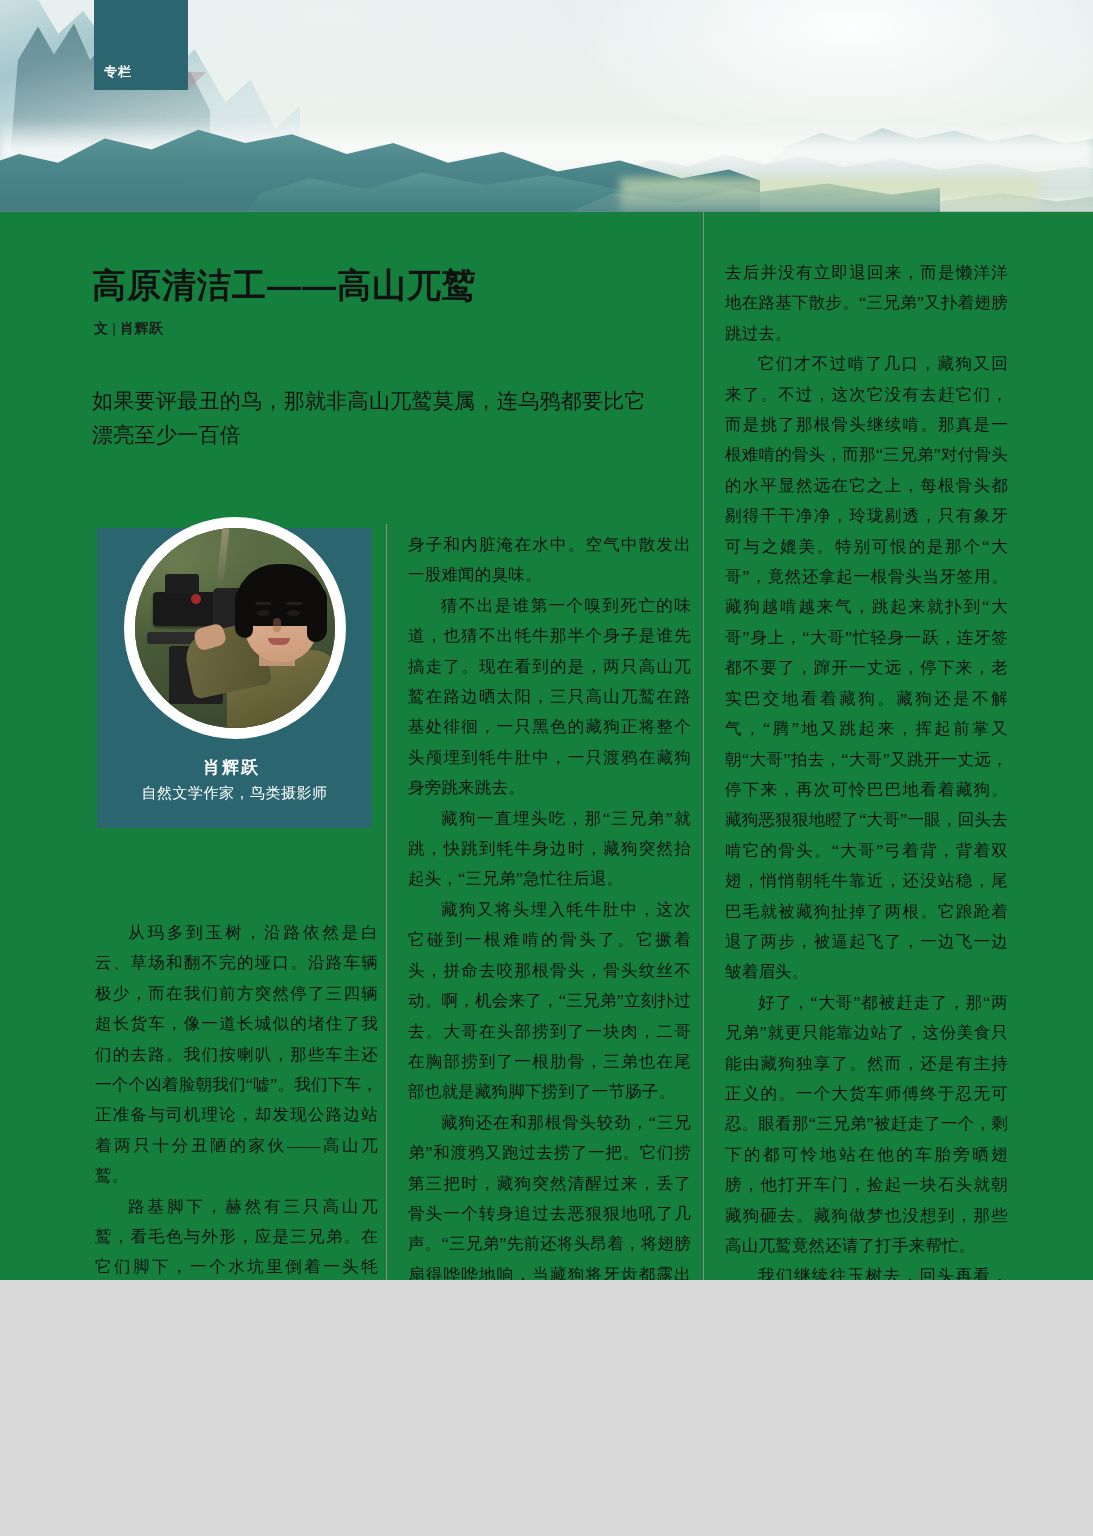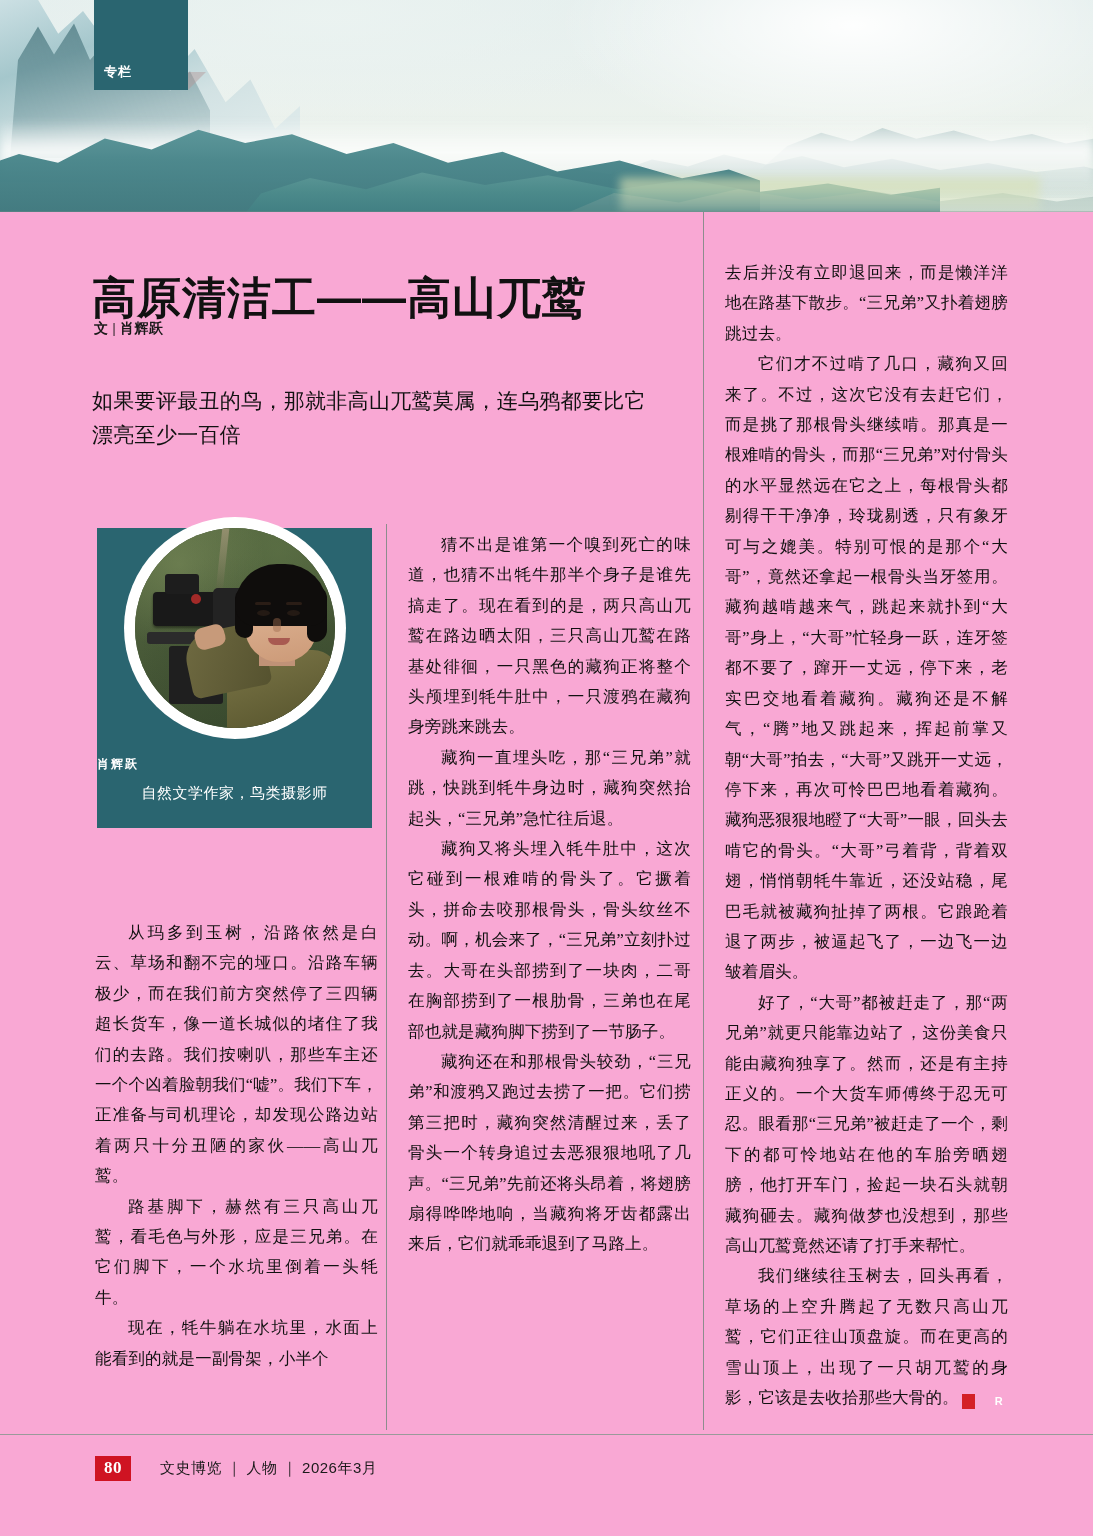--- a/index.html
+++ b/index.html
@@ -6,22 +6,22 @@
     margin: 0;
     padding: 0;
     background: #d9d9d9;
   }
   body {
     font-family: "Liberation Serif", "DejaVu Serif", serif;
   }
   .page {
     position: relative;
     width: 1093px;
-    height: 1536px;
-    background: #f9a8d4;
+    height: 1280px;
+    background: #15803d;
     overflow: hidden;
     margin: 0 auto;
   }
 
   
   .banner {
     position: absolute;
     left: 0; top: 0;
     width: 1093px; height: 212px;
     overflow: hidden;
@@ -143,21 +143,21 @@
     border-top: 18px solid rgba(180,150,150,.45);
     border-right: 18px solid transparent;
   }
 
   
   .title {
     position: absolute;
     left: 92px; top: 240px;
     font-family: "Liberation Sans", "DejaVu Sans", sans-serif;
     font-weight: bold;
-    font-size: 44px;
+    font-size: 34px;
     letter-spacing: 1px;
     color: #111111;
     white-space: nowrap;
   }
   .byline {
     position: absolute;
     left: 94px; top: 320px;
     font-family: "Liberation Serif", "DejaVu Serif", serif;
     font-weight: bold;
     font-size: 14px;
@@ -326,25 +326,25 @@
     background: rgba(160,108,80,.45); border-radius: 4px;
   }
   .ph-mouth {
     position: absolute; left: 133px; top: 110px;
     width: 22px; height: 7px;
     background: #a85a51; border-radius: 0 0 10px 10px;
   }
   .author-name {
     position: absolute;
     left: 0; right: 6px; top: 228px;
-    text-align: left;
+    text-align: center;
     color: #ffffff;
     font-family: "Liberation Serif", "DejaVu Serif", serif;
     font-weight: bold;
-    font-size: 12px;
+    font-size: 17px;
     letter-spacing: 2px;
   }
   .author-role {
     position: absolute;
     left: 0; right: 0; top: 256px;
     text-align: center;
     color: #ffffff;
     font-family: "Liberation Sans", "DejaVu Sans", sans-serif;
     font-size: 15px;
     letter-spacing: .5px;
@@ -487,20 +487,21 @@
   <div class="divider d1"></div>
   <div class="divider d2"></div>
 
   <div class="col c1">
     <p>从玛多到玉树，沿路依然是白云、草场和翻不完的垭口。沿路车辆极少，而在我们前方突然停了三四辆超长货车，像一道长城似的堵住了我们的去路。我们按喇叭，那些车主还一个个凶着脸朝我们“嘘”。我们下车，正准备与司机理论，却发现公路边站着两只十分丑陋的家伙——高山兀鹫。</p>
     <p>路基脚下，赫然有三只高山兀鹫，看毛色与外形，应是三兄弟。在它们脚下，一个水坑里倒着一头牦牛。</p>
     <p>现在，牦牛躺在水坑里，水面上能看到的就是一副骨架，小半个</p>
   </div>
 
   <div class="col c2">
+    <p class="no-indent">身子和内脏淹在水中。空气中散发出一股难闻的臭味。</p>
     <p>猜不出是谁第一个嗅到死亡的味道，也猜不出牦牛那半个身子是谁先搞走了。现在看到的是，两只高山兀鹫在路边晒太阳，三只高山兀鹫在路基处徘徊，一只黑色的藏狗正将整个头颅埋到牦牛肚中，一只渡鸦在藏狗身旁跳来跳去。</p>
     <p>藏狗一直埋头吃，那“三兄弟”就跳，快跳到牦牛身边时，藏狗突然抬起头，“三兄弟”急忙往后退。</p>
     <p>藏狗又将头埋入牦牛肚中，这次它碰到一根难啃的骨头了。它撅着头，拼命去咬那根骨头，骨头纹丝不动。啊，机会来了，“三兄弟”立刻扑过去。大哥在头部捞到了一块肉，二哥在胸部捞到了一根肋骨，三弟也在尾部也就是藏狗脚下捞到了一节肠子。</p>
     <p>藏狗还在和那根骨头较劲，“三兄弟”和渡鸦又跑过去捞了一把。它们捞第三把时，藏狗突然清醒过来，丢了骨头一个转身追过去恶狠狠地吼了几声。“三兄弟”先前还将头昂着，将翅膀扇得哗哗地响，当藏狗将牙齿都露出来后，它们就乖乖退到了马路上。</p>
   </div>
 
   <div class="col c3">
     <p class="no-indent">去后并没有立即退回来，而是懒洋洋地在路基下散步。“三兄弟”又扑着翅膀跳过去。</p>
     <p>它们才不过啃了几口，藏狗又回来了。不过，这次它没有去赶它们，而是挑了那根骨头继续啃。那真是一根难啃的骨头，而那“三兄弟”对付骨头的水平显然远在它之上，每根骨头都剔得干干净净，玲珑剔透，只有象牙可与之媲美。特别可恨的是那个“大哥”，竟然还拿起一根骨头当牙签用。藏狗越啃越来气，跳起来就扑到“大哥”身上，“大哥”忙轻身一跃，连牙签都不要了，蹿开一丈远，停下来，老实巴交地看着藏狗。藏狗还是不解气，“腾”地又跳起来，挥起前掌又朝“大哥”拍去，“大哥”又跳开一丈远，停下来，再次可怜巴巴地看着藏狗。藏狗恶狠狠地瞪了“大哥”一眼，回头去啃它的骨头。“大哥”弓着背，背着双翅，悄悄朝牦牛靠近，还没站稳，尾巴毛就被藏狗扯掉了两根。它踉跄着退了两步，被逼起飞了，一边飞一边皱着眉头。</p>
     <p>好了，“大哥”都被赶走了，那“两兄弟”就更只能靠边站了，这份美食只能由藏狗独享了。然而，还是有主持正义的。一个大货车师傅终于忍无可忍。眼看那“三兄弟”被赶走了一个，剩下的都可怜地站在他的车胎旁晒翅膀，他打开车门，捡起一块石头就朝藏狗砸去。藏狗做梦也没想到，那些高山兀鹫竟然还请了打手来帮忙。</p>

